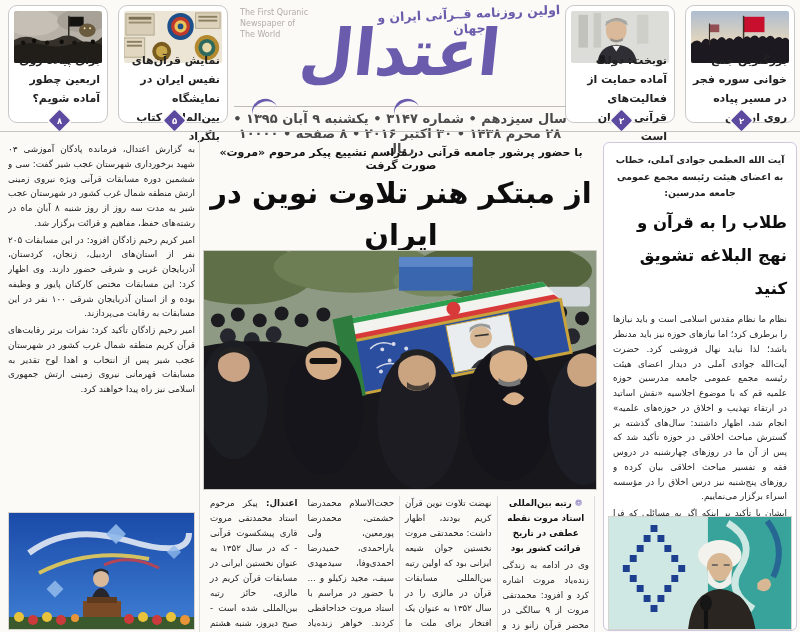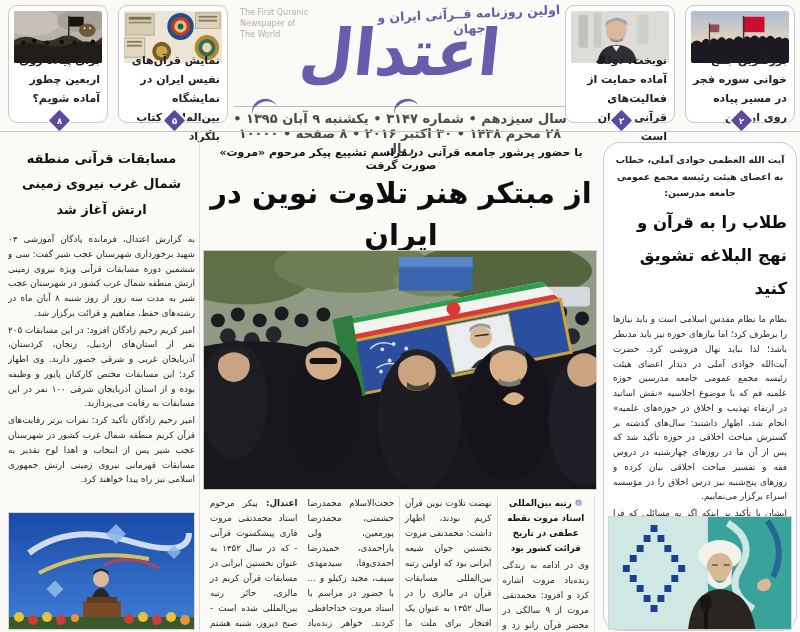--- a/index.html
+++ b/index.html
@@ -46,21 +46,21 @@
   #center-cols{position:absolute;left:205px;top:496px;width:390px;height:136px;overflow:hidden;
     display:flex;flex-direction:row-reverse;}
   .ccol{width:25%;box-sizing:border-box;padding:0 5px;direction:rtl;text-align:justify;
     font-size:8.7px;line-height:1.72;color:#1c1c1c;}
   .ccol + .ccol{border-right:1px solid #ddd;}
   .ccol b.lead{font-weight:bold;}
   .subhead{font-weight:bold;text-align:center;color:#111;margin-bottom:2px;}
   .flower{color:#8a7cc0;font-size:9px;}
   
   #right-box{position:absolute;left:603px;top:142px;width:194px;height:489px;background:#fff;
-    border:1px solid #cdc7e0;border-radius:17px;box-sizing:border-box;padding:9px 9px 17px;}
+    border:1px solid #cdc7e0;border-radius:6px;box-sizing:border-box;padding:9px 9px 17px;}
   #right-kicker{direction:rtl;text-align:center;font-size:9.3px;font-weight:bold;line-height:1.8;color:#222;}
   #right-head{direction:rtl;text-align:right;font-size:16.5px;font-weight:bold;line-height:2.0;color:#0d0d0d;margin:4px 0 7px;}
   #right-body{height:252px;overflow:hidden;}
   #right-photo{position:absolute;left:4px;right:4px;top:373px;height:112px;border:1px solid #d8d5d0;overflow:hidden;}
   #right-photo svg{display:block;width:100%;height:100%;}
 </style>
 </head>
 <body>
 
 <div id="page">
@@ -175,21 +175,20 @@
     <div id="fa-tagline" class="fa">اولین روزنامه قــرآنی ایران و جهان</div>
     <div id="logo">اعتدال</div>
     <div class="mast-line"></div>
     <div class="swash" style="left:18px;"></div>
     <div class="swash" style="left:160px;"></div>
     <div id="dateline">سال سیزدهم • شماره ۳۱۴۷ • یکشنبه ۹ آبان ۱۳۹۵ • ۲۸ محرم ۱۴۳۸ • ۳۰ اکتبر ۲۰۱۶ • ۸ صفحه • ۱۰۰۰۰ ریال</div>
   </div>
   <div id="topbar-rule"></div>
 
   <div id="left-col">
-    <h2 class="fa">مسابقات قرآنی منطقه شمال غرب نیروی زمینی ارتش آغاز شد</h2>
     <div id="left-body" class="body-sm">
       <p>به گزارش اعتدال، فرمانده پادگان آموزشی ۰۳ شهید برخورداری شهرستان عجب شیر گفت: سی و ششمین دوره مسابقات قرآنی ویژه نیروی زمینی ارتش منطقه شمال غرب کشور در شهرستان عجب شیر به مدت سه روز از روز شنبه ۸ آبان ماه در رشته‌های حفظ، مفاهیم و قرائت برگزار شد.</p>
       <p>امیر کریم رحیم زادگان افزود: در این مسابقات ۲۰۵ نفر از استان‌های اردبیل، زنجان، کردستان، آذربایجان غربی و شرقی حضور دارند. وی اظهار کرد: این مسابقات مختص کارکنان پایور و وظیفه بوده و از استان آذربایجان شرقی ۱۰۰ نفر در این مسابقات به رقابت می‌پردازند.</p>
       <p>امیر رحیم زادگان تأکید کرد: نفرات برتر رقابت‌های قرآن کریم منطقه شمال غرب کشور در شهرستان عجب شیر پس از انتخاب و اهدا لوح تقدیر به مسابقات قهرمانی نیروی زمینی ارتش جمهوری اسلامی نیز راه پیدا خواهند کرد.</p>
 
     </div>
   </div>
   <div id="left-photo">
     <svg viewBox="0 0 185 116" preserveAspectRatio="none">
       <defs>

